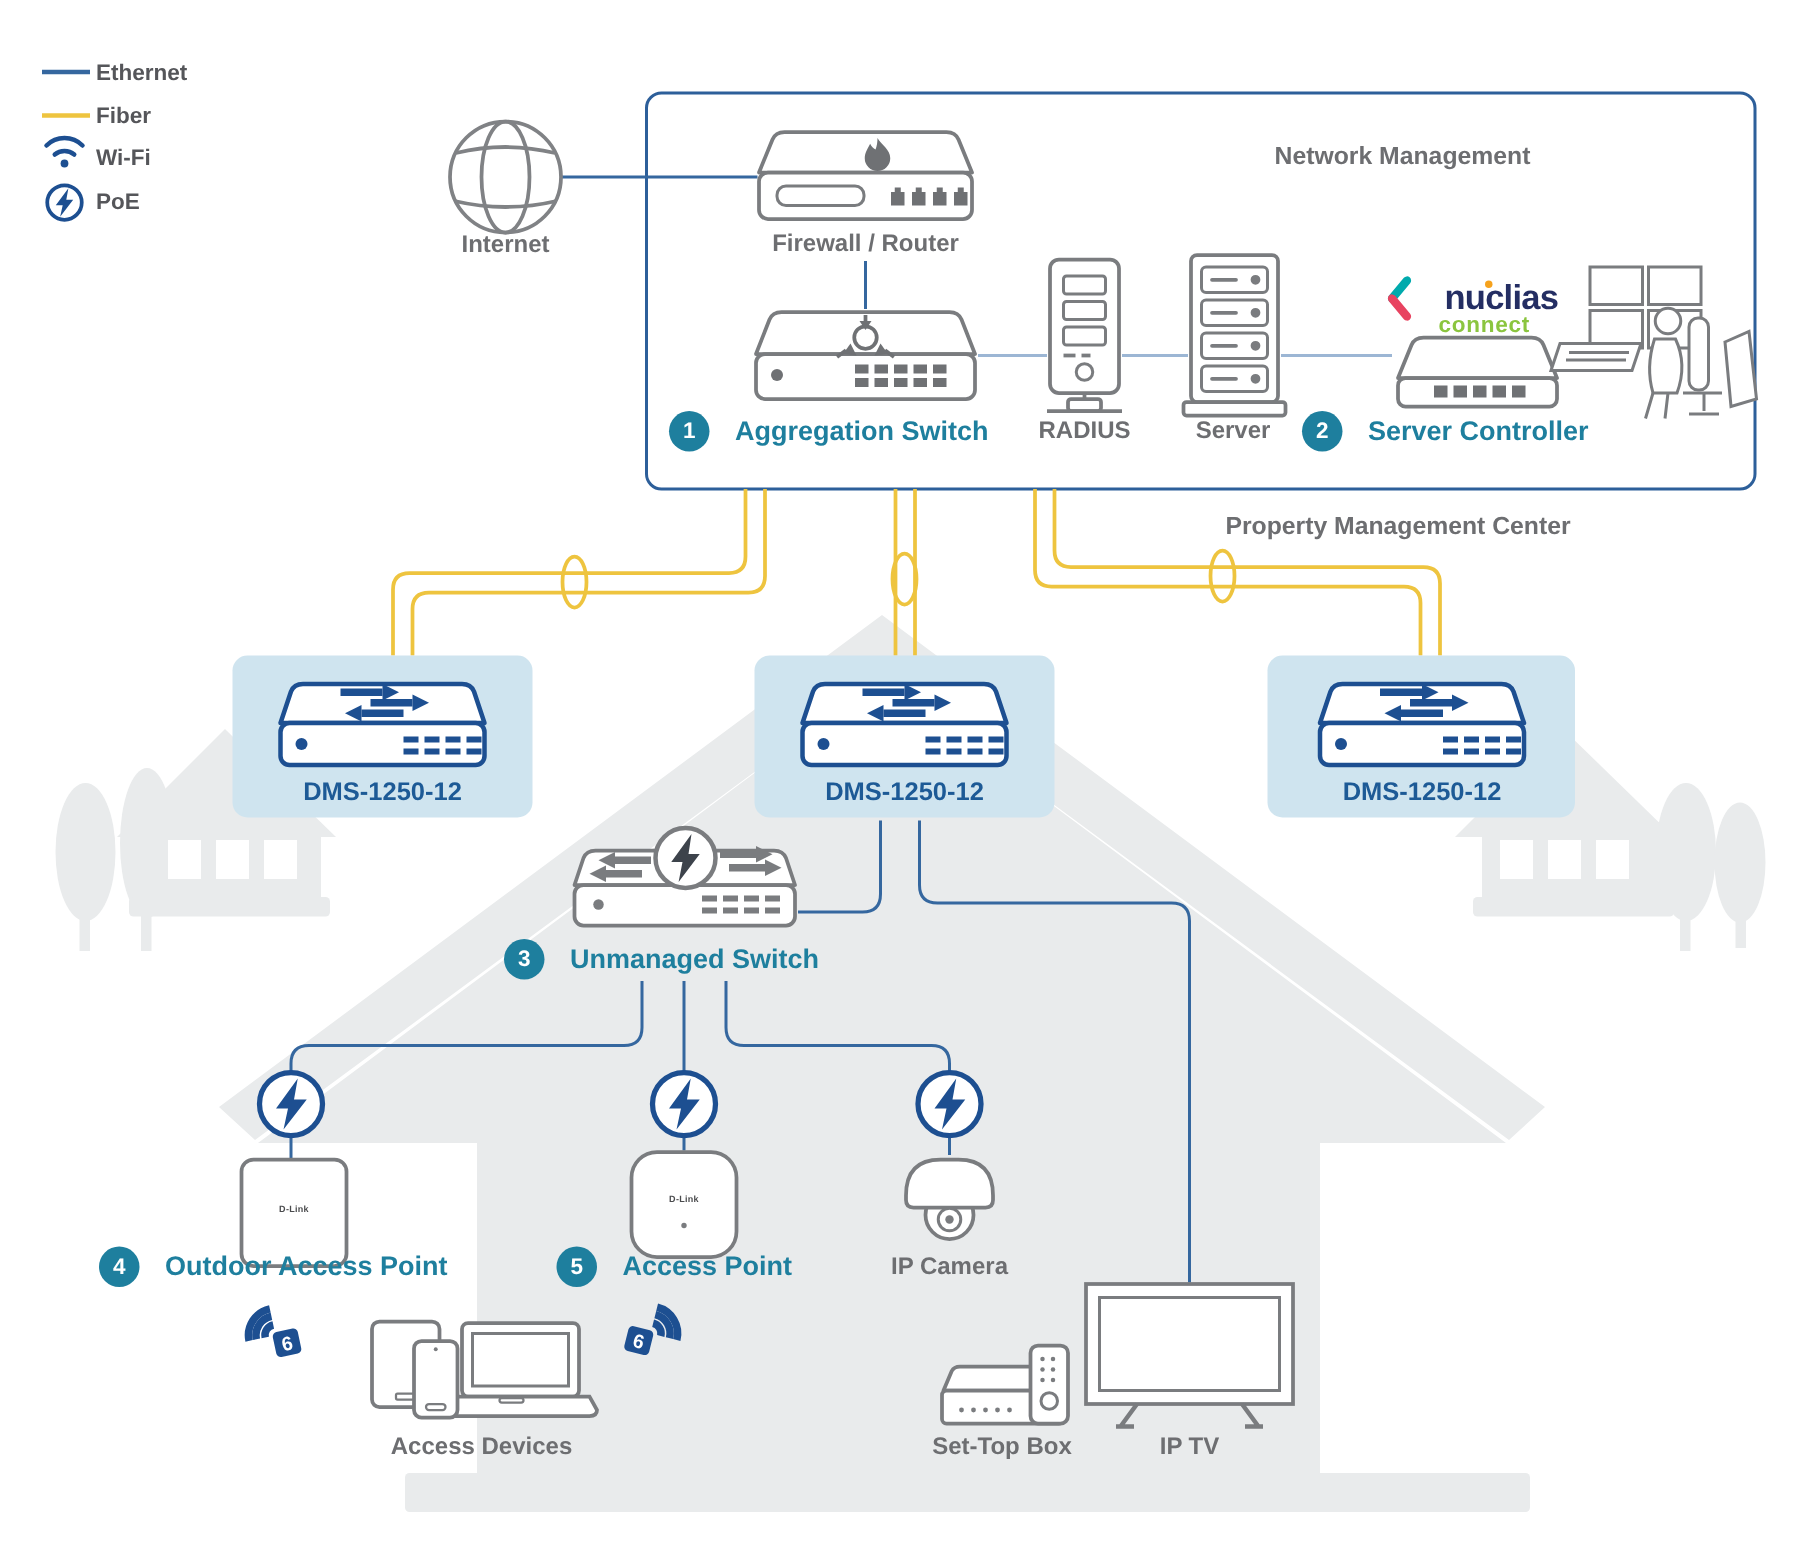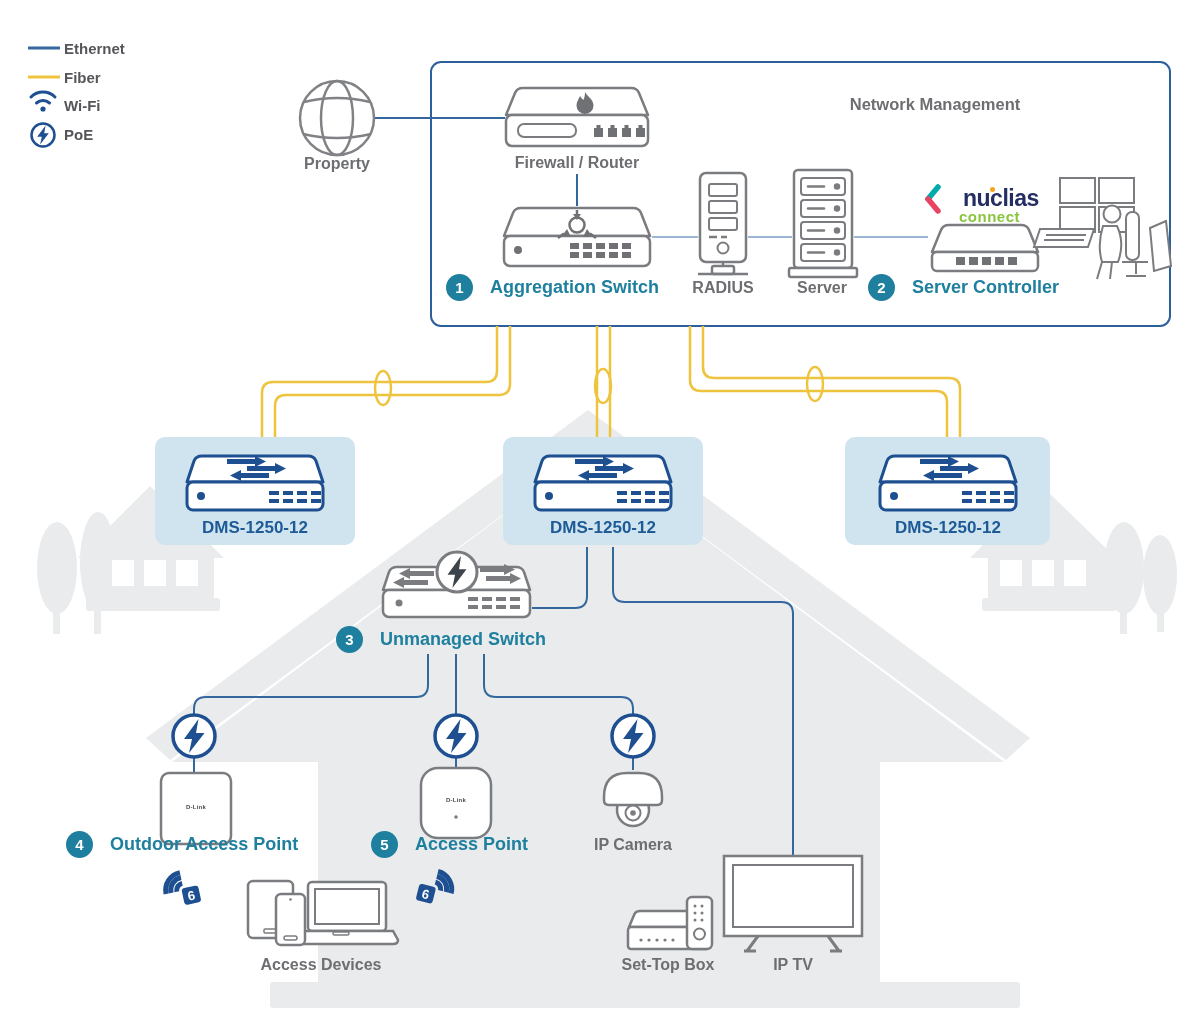--- a/index.html
+++ b/index.html
@@ -371,31 +371,32 @@
     <rect x="4" y="11" width="17" height="17" rx="3" fill="#1d4f91"></rect>
     <text x="12.5" y="24.5" text-anchor="middle" font-size="13" font-weight="bold" fill="#fff" font-family="Liberation Sans, sans-serif">6</text>
   </g>
 </svg>
 
 <div class="legend-row" style="left:64px;top:40px">Ethernet</div>
 <div class="legend-row" style="left:64px;top:69px">Fiber</div>
 <div class="legend-row" style="left:64px;top:97px">Wi-Fi</div>
 <div class="legend-row" style="left:64px;top:126px">PoE</div>
 
-<div class="lbl c" style="left:337px;top:153px">Property</div>
+<div class="lbl c" style="left:337px;top:153px">Internet</div>
 <div class="lbl c" style="left:577px;top:152px">Firewall / Router</div>
 <div class="lbl c" style="left:935px;top:93px;font-size:16.5px">Network Management</div>
 
 <div class="badge" style="left:446px;top:274px">1</div>
 <div class="lbl teal" style="left:490px;top:274px">Aggregation Switch</div>
 <div class="lbl c" style="left:723px;top:277px">RADIUS</div>
 <div class="lbl c" style="left:822px;top:277px">Server</div>
 <div class="badge" style="left:868px;top:274px">2</div>
 <div class="lbl teal" style="left:912px;top:274px">Server Controller</div>
 
+<div class="lbl c" style="left:932px;top:340px;font-size:16.5px">Property Management Center</div>
 
 <div class="lbl c navy" style="left:255px;top:517px">DMS-1250-12</div>
 <div class="lbl c navy" style="left:603px;top:517px">DMS-1250-12</div>
 <div class="lbl c navy" style="left:948px;top:517px">DMS-1250-12</div>
 
 <div class="badge" style="left:336px;top:626px">3</div>
 <div class="lbl teal" style="left:380px;top:626px">Unmanaged Switch</div>
 
 <div class="badge" style="left:66px;top:831px">4</div>
 <div class="lbl teal" style="left:110px;top:831px">Outdoor Access Point</div>

